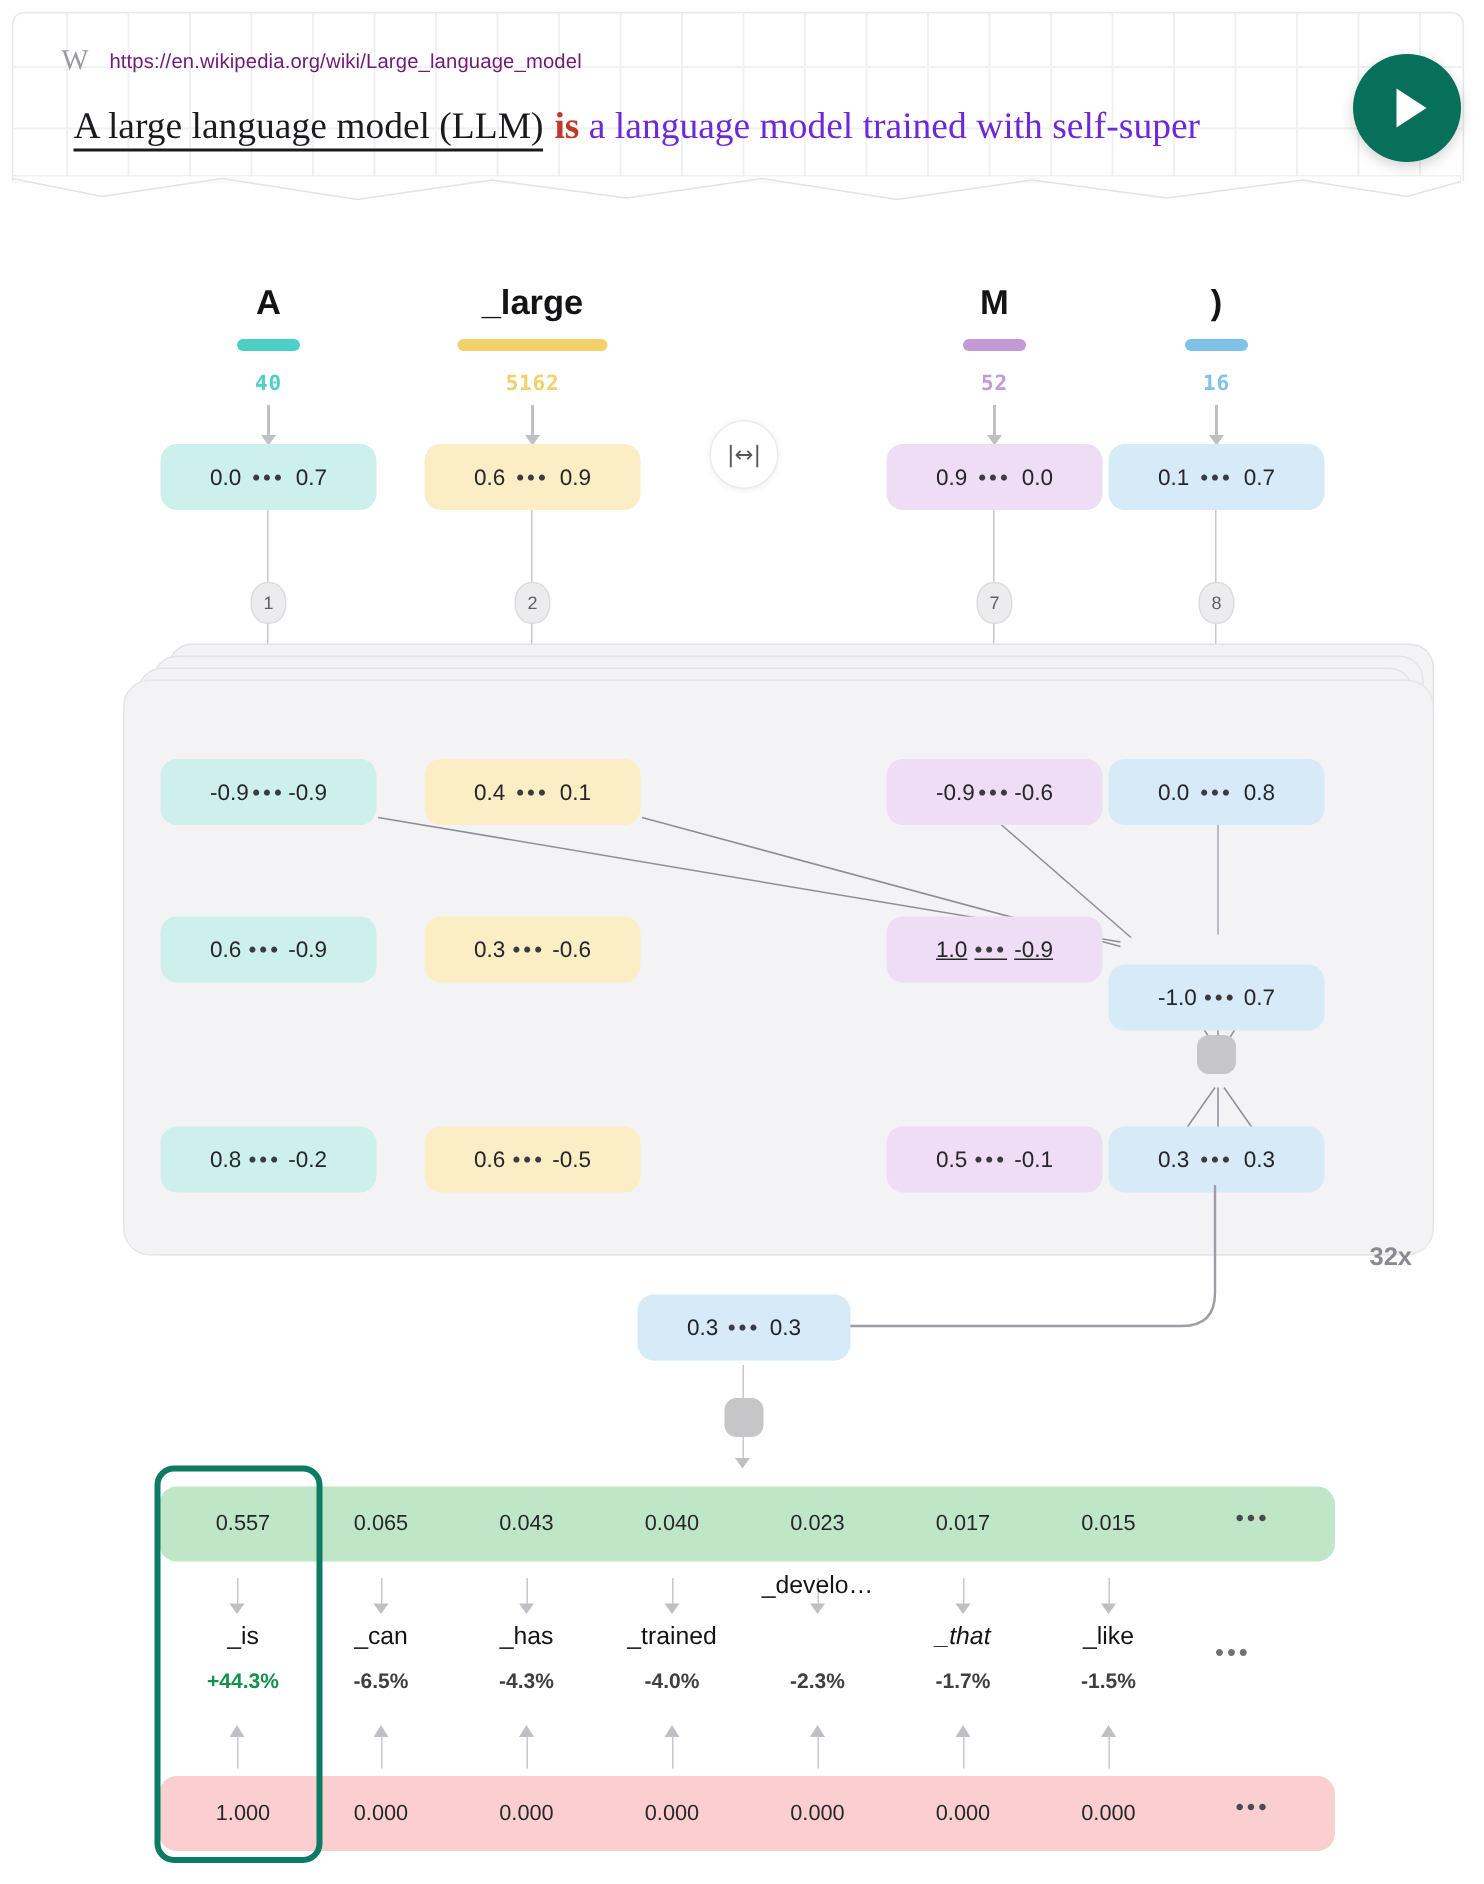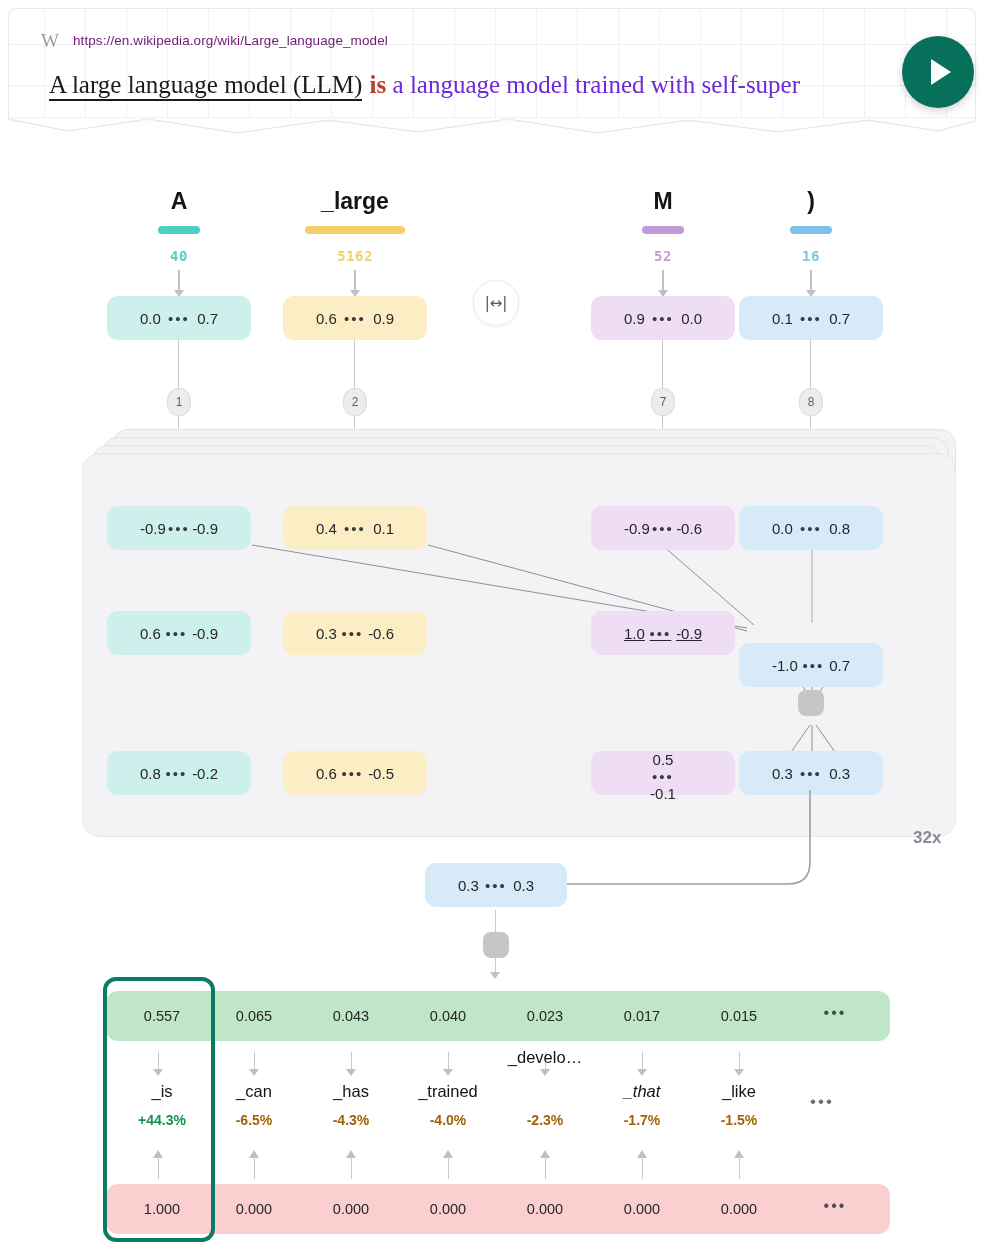--- a/index.html
+++ b/index.html
@@ -152,21 +152,21 @@
   .cell-ell{
     position:absolute;text-align:center;font-size:16px;color:#4a4a51;letter-spacing:2px;
   }
   .tok-out{
     position:absolute;text-align:center;font-size:16.5px;color:#141417;
   }
   .pct{
     position:absolute;text-align:center;font-size:14px;font-weight:bold;
   }
   .pct.up{color:#13914f;}
-  .pct.dn{color:#a16207;}
+  .pct.dn{color:#404040;}
   .sel-box{
     position:absolute;left:103px;top:977px;width:112px;height:265px;
     border:4px solid #0d7a63;border-radius:13px;
     box-sizing:border-box;
   }
   .tail-ell{position:absolute;font-size:17px;color:#707079;letter-spacing:2px;}
 </style>
 </head>
 <body>
 
@@ -327,21 +327,21 @@
   <div class="vec w144" style="left:107px;top:751px;background:#cdf0ec;">
     <span>0.8</span>
     <span class="dots">•••</span>
     <span>-0.2</span>
   </div>
   <div class="vec w144" style="left:283px;top:751px;background:#fbeec4;">
     <span>0.6</span>
     <span class="dots">•••</span>
     <span>-0.5</span>
   </div>
-  <div class="vec w144" style="left:591px;top:751px;background:#eeddf4;flex-direction:column;">
+  <div class="vec w144" style="left:591px;top:751px;background:#eeddf4;">
     <span>0.5</span>
     <span class="dots">•••</span>
     <span>-0.1</span>
   </div>
   <div class="vec w144" style="left:739px;top:751px;background:#d6eaf8;">
     <span>0.3</span>
     <span class="dots">•••</span>
     <span>0.3</span>
   </div>
 

